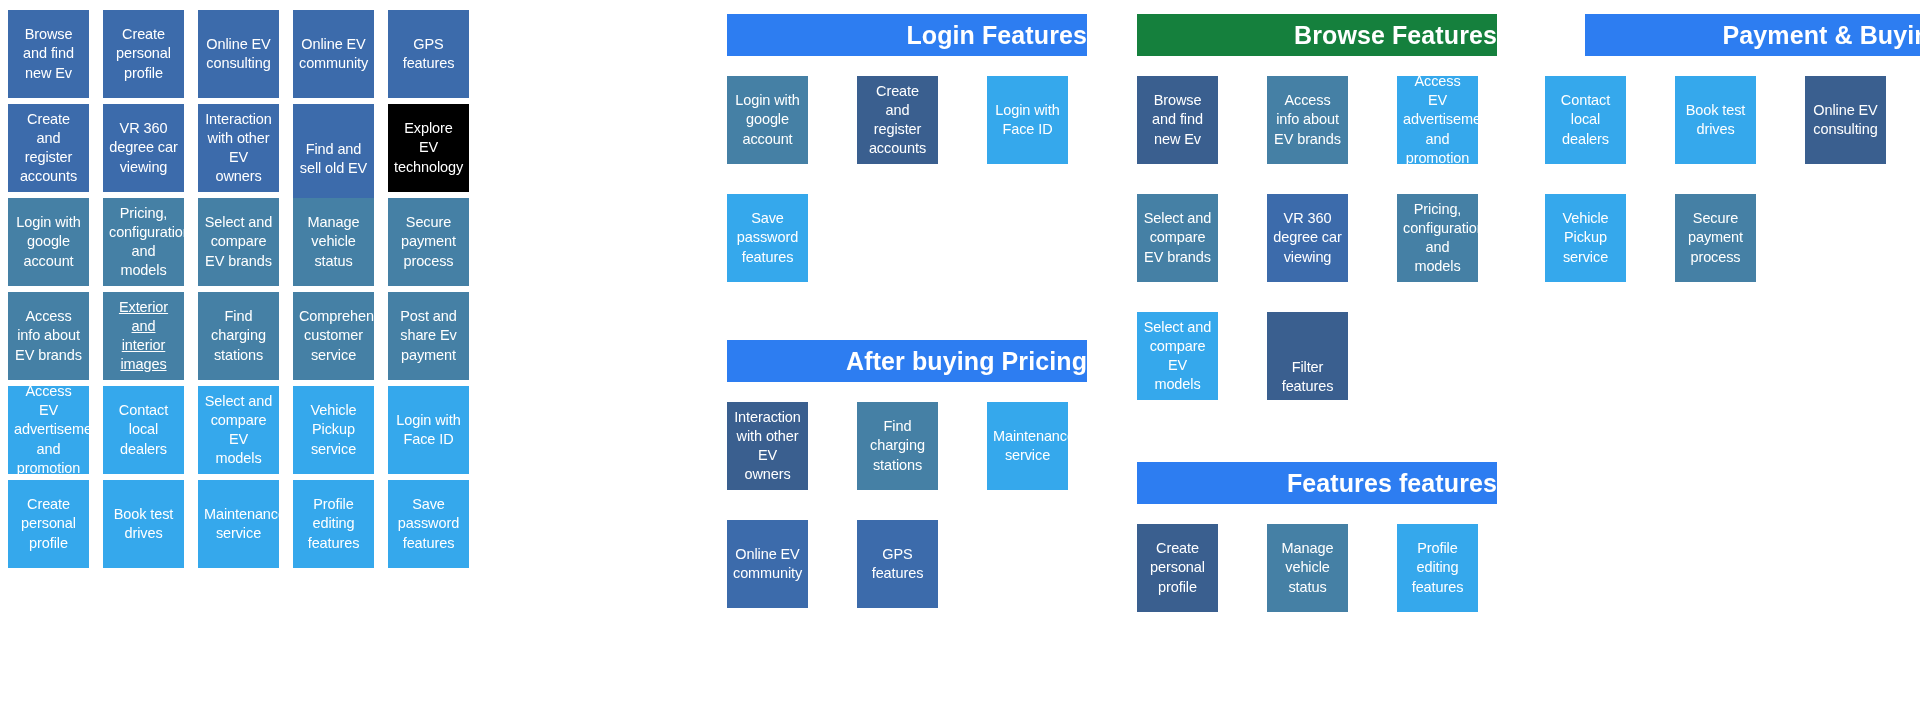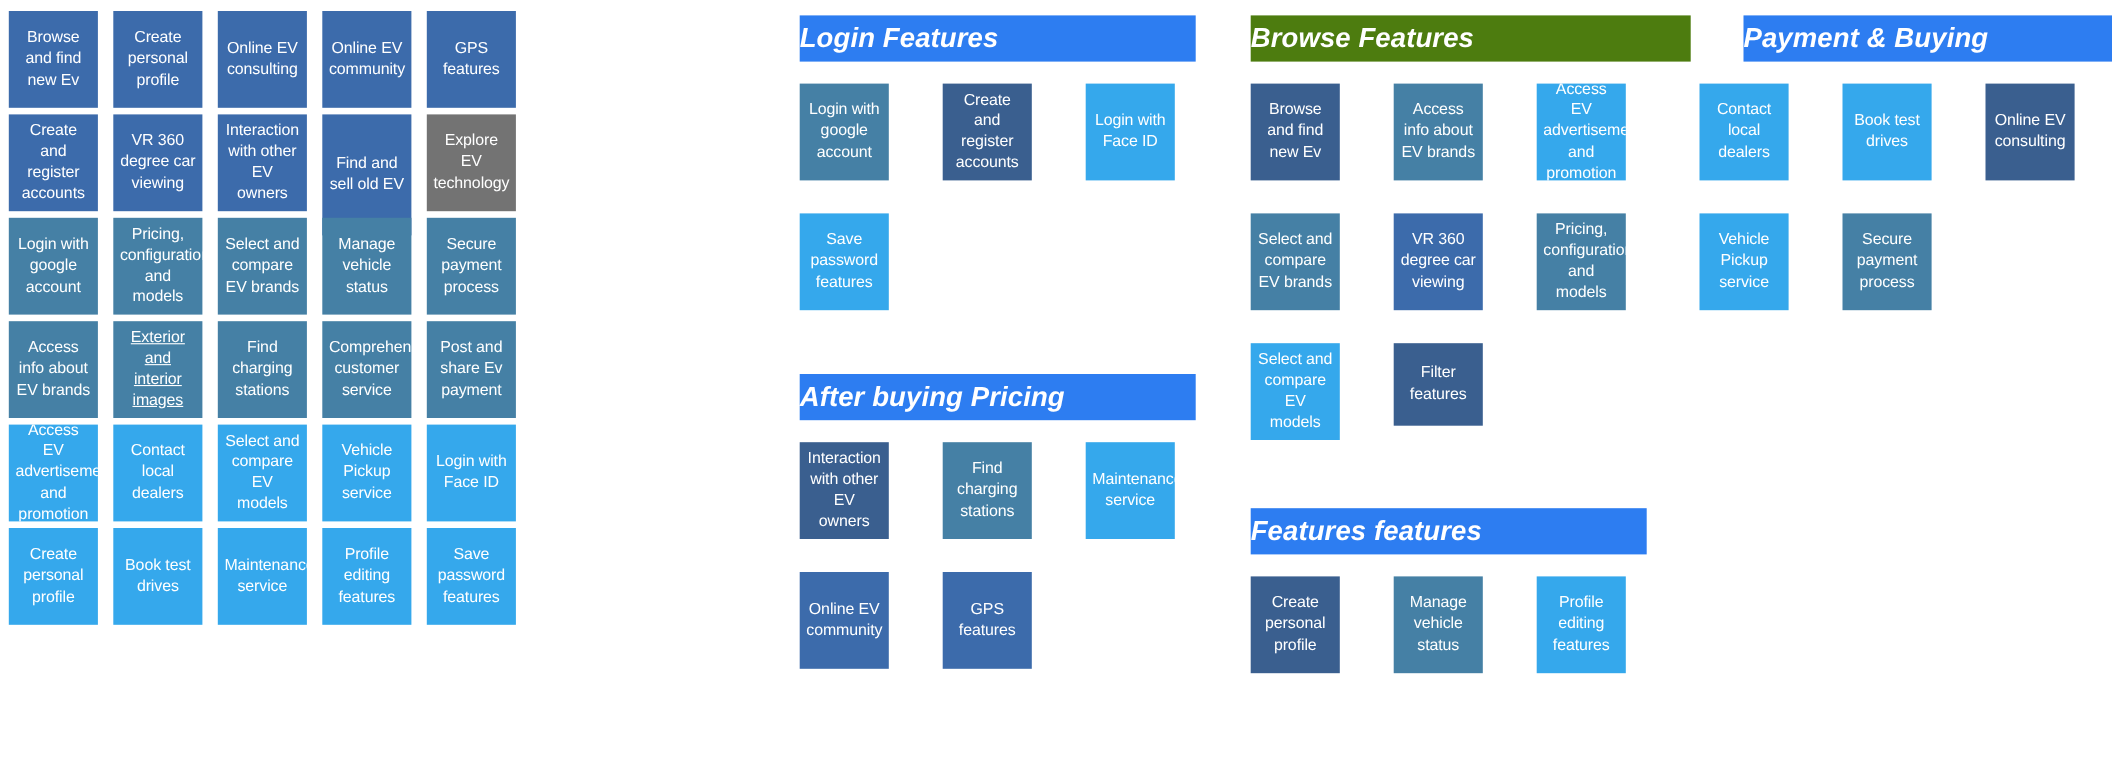--- a/index.html
+++ b/index.html
@@ -33,23 +33,22 @@
     overflow: hidden;
   }
   .card span { display: block; width: 100%; }
 
   
   .section-header {
     position: absolute;
     box-sizing: border-box;
     display: flex;
     align-items: center;
-    justify-content: flex-start;
+    justify-content: flex-end;
     color: #ffffff;
-    font-style: italic;
     font-weight: bold;
     font-size: 25px;
     letter-spacing: 0.1px;
     font-family: "Liberation Sans", sans-serif;
   }
 
   
   #left-grid, #panels { position: absolute; top: 0; left: 0; }
 </style>
 </head>
@@ -76,21 +75,21 @@
     </div>
     <div class="card" style="left: 103px; top: 104px; width: 81px; height: 88px; background: rgb(60, 107, 171);">
       <span>VR 360 degree car viewing</span>
     </div>
     <div class="card" style="left: 198px; top: 104px; width: 81px; height: 88px; background: rgb(60, 107, 171);">
       <span>Interaction with other EV owners</span>
     </div>
     <div class="card" style="left: 293px; top: 104px; width: 81px; height: 110px; background: rgb(60, 107, 171);">
       <span>Find and sell old EV</span>
     </div>
-    <div class="card" style="left: 388px; top: 104px; width: 81px; height: 88px; background: #737373;">
+    <div class="card" style="left: 388px; top: 104px; width: 81px; height: 88px; background: #000000;">
       <span>Explore EV technology</span>
     </div>
     <div class="card" style="left: 8px; top: 198px; width: 81px; height: 88px; background: rgb(69, 128, 165);">
       <span>Login with google account</span>
     </div>
     <div class="card" style="left: 103px; top: 198px; width: 81px; height: 88px; background: rgb(69, 128, 165);">
       <span>Pricing, configuration, and models</span>
     </div>
     <div class="card" style="left: 198px; top: 198px; width: 81px; height: 88px; background: rgb(69, 128, 165);">
       <span>Select and compare EV brands</span>
@@ -174,21 +173,21 @@
     </div>
     <div class="card" style="left: 987px; top: 402px; width: 81px; height: 88px; background: rgb(53, 168, 236);">
       <span>Maintenance service</span>
     </div>
     <div class="card" style="left: 727px; top: 520px; width: 81px; height: 88px; background: rgb(60, 107, 171);">
       <span>Online EV community</span>
     </div>
     <div class="card" style="left: 857px; top: 520px; width: 81px; height: 88px; background: rgb(60, 107, 171);">
       <span>GPS features</span>
     </div>
-    <div class="section-header" style="left: 1137px; top: 14px; width: 400px; height: 42px; background: #4d7c0f;">
+    <div class="section-header" style="left: 1137px; top: 14px; width: 360px; height: 42px; background: #15803d;">
       <span>Browse Features</span>
     </div>
     <div class="card" style="left: 1137px; top: 76px; width: 81px; height: 88px; background: rgb(58, 95, 143);">
       <span>Browse and find new Ev</span>
     </div>
     <div class="card" style="left: 1267px; top: 76px; width: 81px; height: 88px; background: rgb(69, 128, 165);">
       <span>Access info about EV brands</span>
     </div>
     <div class="card" style="left: 1397px; top: 76px; width: 81px; height: 88px; background: rgb(53, 168, 236);">
       <span>Access EV advertisement and promotion</span>
@@ -198,21 +197,21 @@
     </div>
     <div class="card" style="left: 1267px; top: 194px; width: 81px; height: 88px; background: rgb(60, 107, 171);">
       <span>VR 360 degree car viewing</span>
     </div>
     <div class="card" style="left: 1397px; top: 194px; width: 81px; height: 88px; background: rgb(69, 128, 165);">
       <span>Pricing, configuration, and models</span>
     </div>
     <div class="card" style="left: 1137px; top: 312px; width: 81px; height: 88px; background: rgb(53, 168, 236);">
       <span>Select and compare EV models</span>
     </div>
-    <div class="card" style="left: 1267px; top: 312px; width: 81px; height: 75px; background: rgb(58, 95, 143);">
+    <div class="card" style="left: 1267px; top: 312px; width: 81px; height: 88px; background: rgb(58, 95, 143); align-items: flex-end;">
       <span>Filter features</span>
     </div>
     <div class="section-header" style="left: 1137px; top: 462px; width: 360px; height: 42px; background: rgb(45, 125, 241);">
       <span>Features features</span>
     </div>
     <div class="card" style="left: 1137px; top: 524px; width: 81px; height: 88px; background: rgb(58, 95, 143);">
       <span>Create personal profile</span>
     </div>
     <div class="card" style="left: 1267px; top: 524px; width: 81px; height: 88px; background: rgb(69, 128, 165);">
       <span>Manage vehicle status</span>

